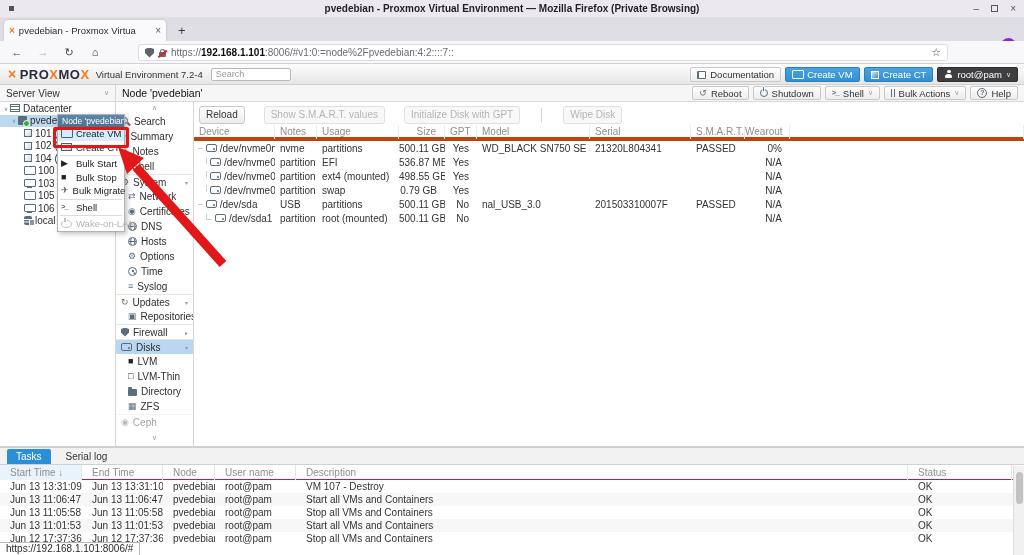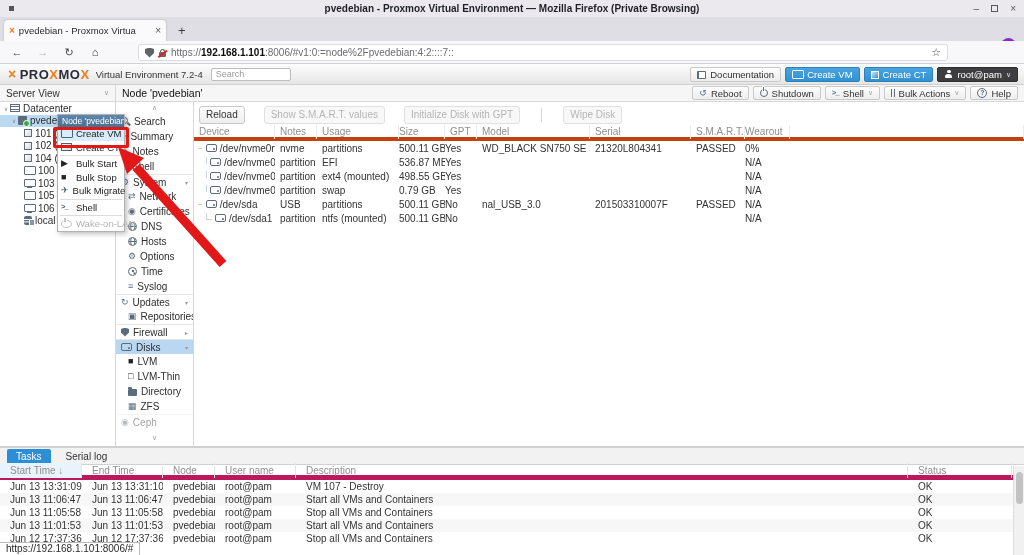--- a/index.html
+++ b/index.html
@@ -117,35 +117,35 @@
 
   .content{position:absolute;left:194px;top:0;width:830px;height:344px;background:#fff}
   .dtoolbar{height:25px;display:flex;align-items:center;gap:19px;padding-left:5px}
   .btn.tb{height:18px;font-size:10px;border-radius:3px}
   .vsep{width:1px;height:14px;background:#d5d5d5;margin:0 2px}
   .dgrid{font-size:10px;color:#333}
   .drow{display:flex;height:14px;align-items:center}
   .dhead{border-bottom:4px solid #c2410c;color:#8f8f8f}
   .dhead .dc{border-right:1px solid #ececec;height:14px;line-height:14px}
   .dc{padding-left:5px;white-space:nowrap;overflow:hidden}
-  .dc.r{text-align:left;padding-right:8px;padding-left:0}
+  .dc.r{text-align:right;padding-right:8px;padding-left:0}
   .c1{width:81px}.c2{width:42px}.c3{width:82px}.c4{width:46px}.c5{width:32px}.c6{width:113px}.c7{width:101px}.c8{width:54px}.c9{width:45px}.cF{flex:1}
   .dev{display:flex;align-items:center;gap:3px}
   .elbow{width:6px;height:7px;border-left:1px solid #ccd4db;border-bottom:1px solid #ccd4db;margin-bottom:4px}
   .dash{color:#9aa4ad;font-size:8px}
   .lvl1{padding-left:4px}.lvl2{padding-left:12px}
 
   
   .splitter{position:absolute;left:0;top:446px;width:1024px;height:2px;background:#cfcfcf}
   .tasks{position:absolute;left:0;top:448px;width:1024px;height:107px;background:#fff}
   .ttabs{height:17px;background:#f2f2f2;border-bottom:1px solid #d0d0d0;display:flex;align-items:flex-end;gap:6px;padding-left:7px}
   .ttab{font-size:10px;padding:2px 9px;border-radius:2px 2px 0 0;color:#333}
   .ttab.on{background:#2d8ed8;color:#fff}
   .tgrid{font-size:10px;color:#333}
-  .throw{display:flex;height:15px;align-items:center;border-bottom:5px solid #be185d;color:#8f8f8f}
+  .throw{display:flex;height:15px;align-items:center;border-bottom:1px solid #be185d;color:#8f8f8f}
   .throw .tc{border-right:1px solid #e6e6e6;height:15px;line-height:15px}
   .throw .tc.sorted{background:#e8f3fc}
   .trw{display:flex;height:13px;align-items:center}
   .trw:nth-child(odd){background:#f7f7f7}
   .tc{padding-left:10px;white-space:nowrap;overflow:hidden}
   .t1{width:82px}.t2{width:81px}.t3{width:52px}.t4{width:81px}.t5{width:612px}.t6{width:104px}
   .tscroll{position:absolute;right:0;top:18px;width:11px;height:89px;background:#f1f1f1;border-left:1px solid #ddd}
   .tthumb{position:absolute;left:1.5px;top:6px;width:7px;height:32px;background:#c2c2c2;border-radius:4px}
 
   .statusbar{position:absolute;left:0;bottom:0;height:13px;background:#fff;border:1px solid #b8b8b8;border-left:none;border-bottom:none;font-size:10px;color:#2a2a2a;padding:0 6px;line-height:12px;z-index:40}
@@ -515,21 +515,21 @@
             <span class="dc c9 r">N/A</span>
             <span class="dc cF"></span>
         </div>
         <div class="drow">
           <span class="dc c1 dev lvl2">
               <span class="elbow"></span>
               <span class="ic i-disk"></span>
               <span>/dev/sda1</span>
             </span>
           <span class="dc c2">partition</span>
-            <span class="dc c3">ntfs (mounted)</span>
+            <span class="dc c3">root (mounted)</span>
           <span class="dc c4 r">500.11 GB</span>
             <span class="dc c5 r">No</span>
           <span class="dc c6"></span>
             <span class="dc c7"></span>
           <span class="dc c8"></span>
             <span class="dc c9 r">N/A</span>
             <span class="dc cF"></span>
         </div>
       </div>
     </div>

